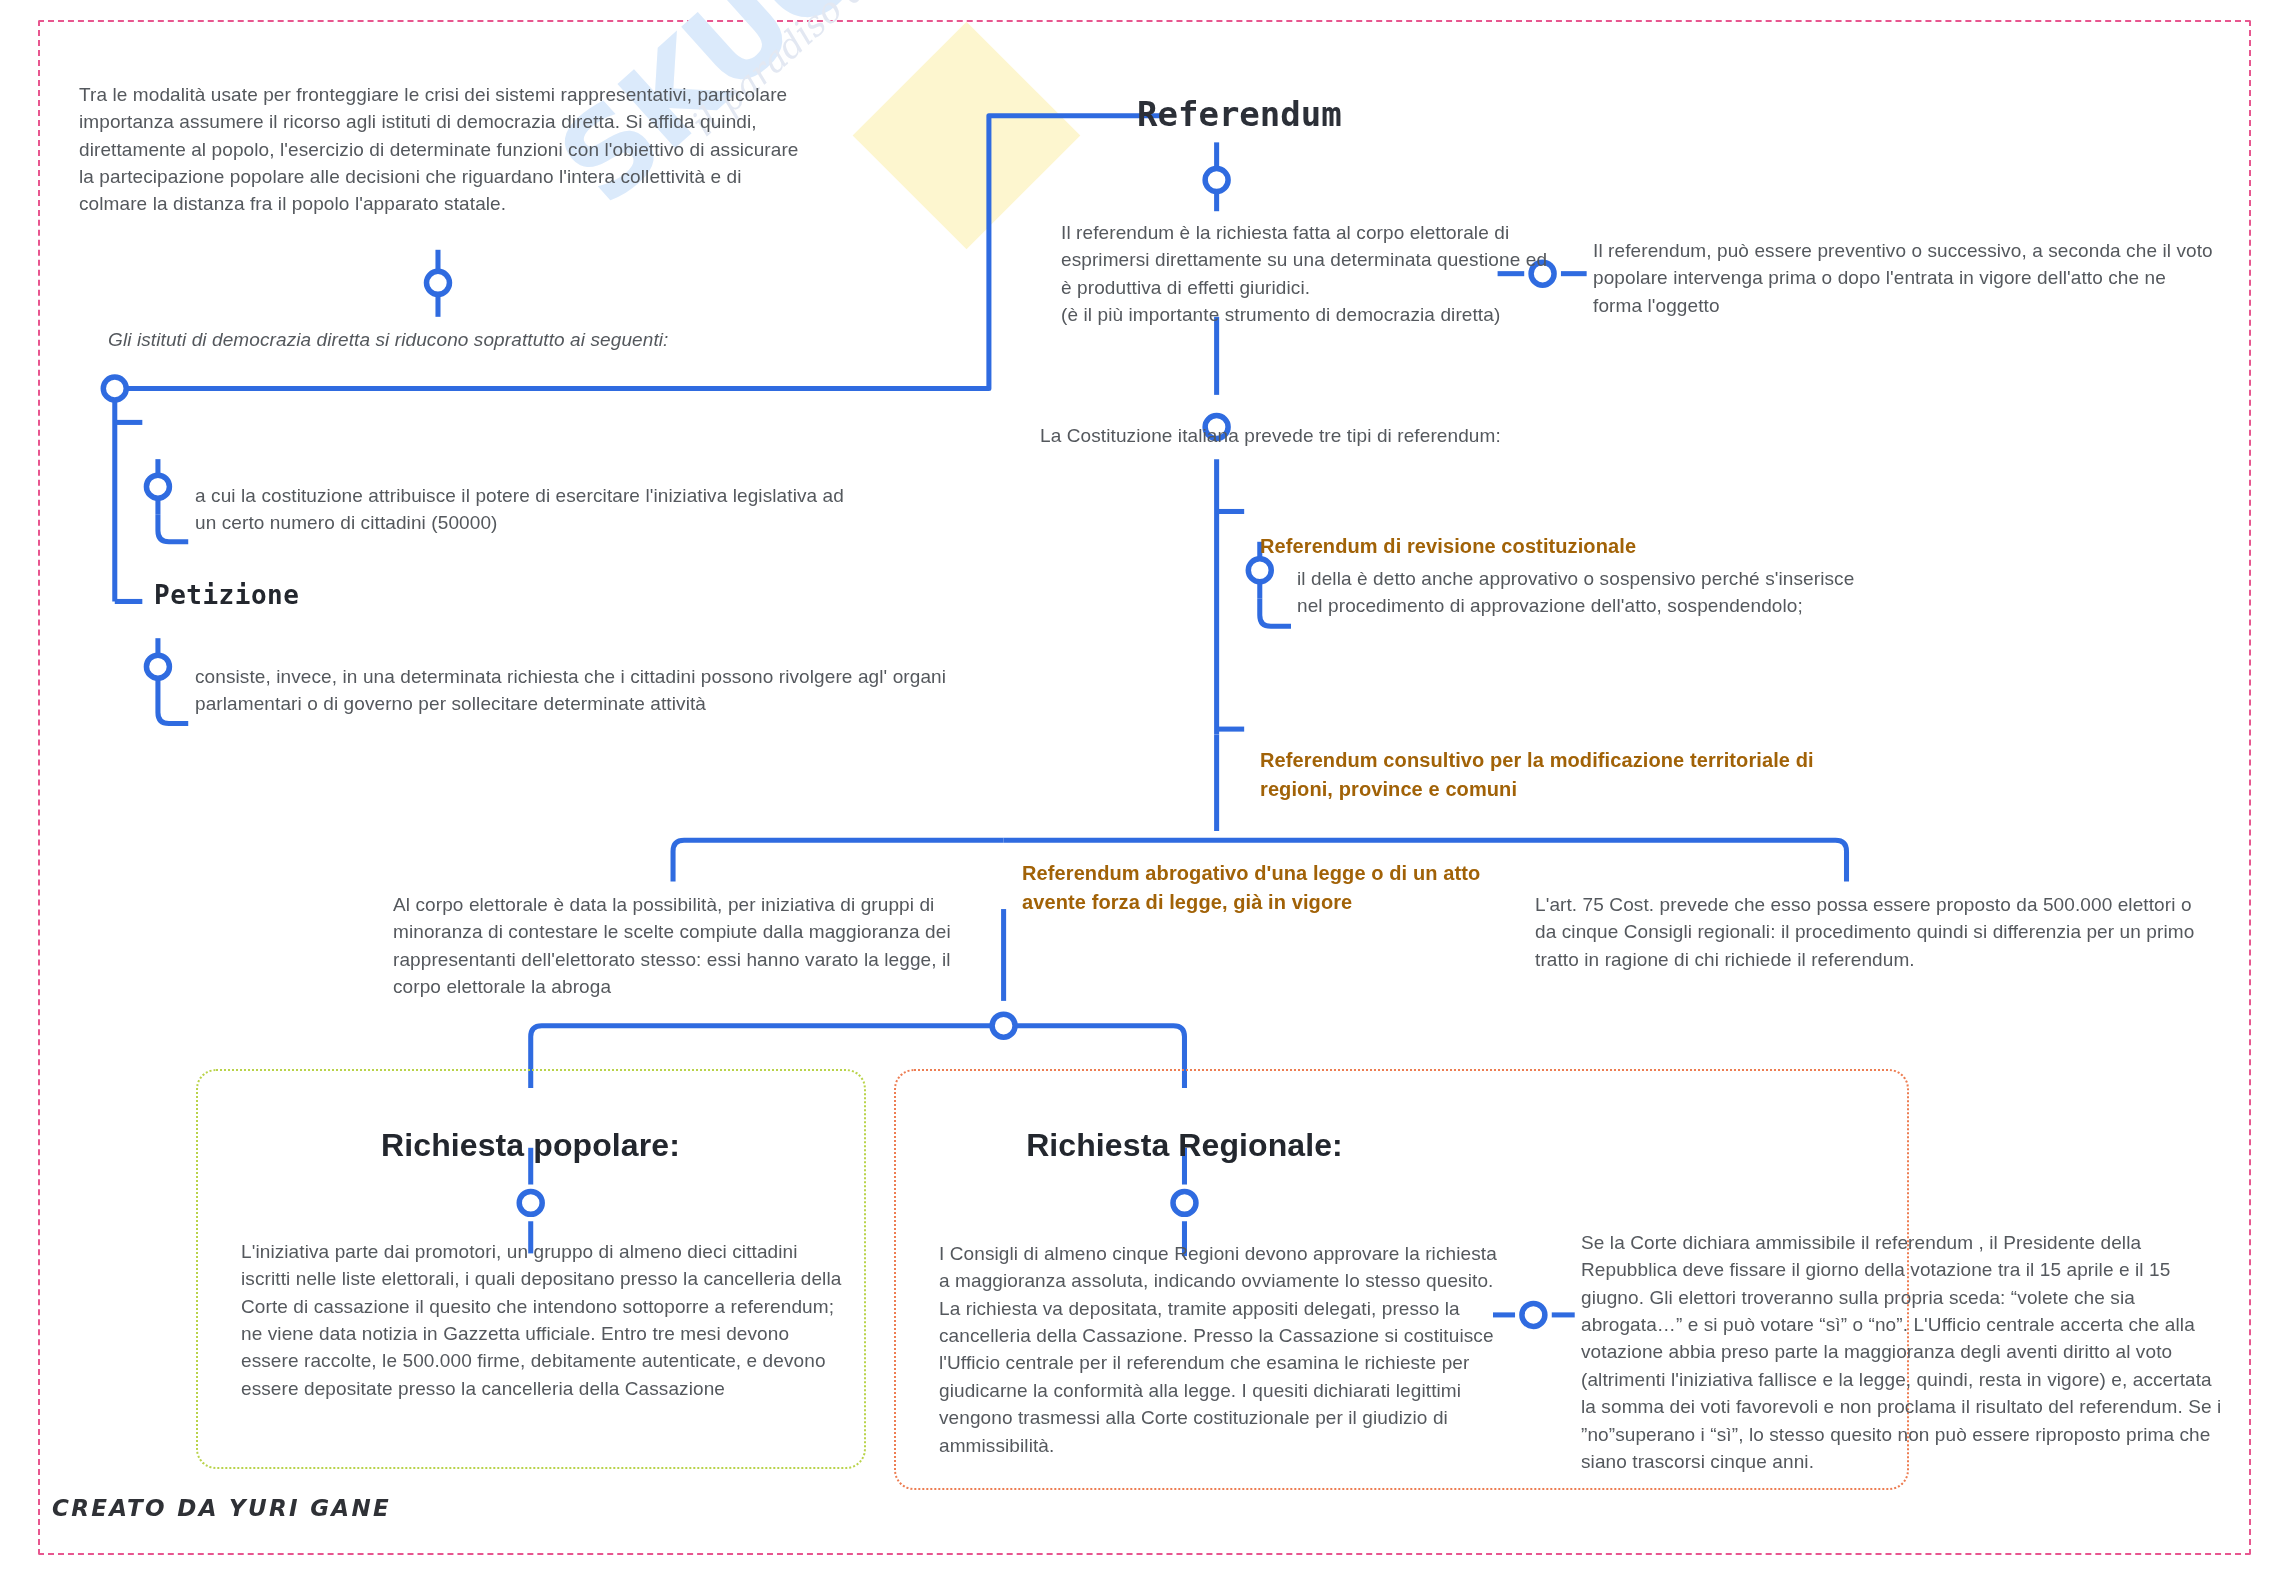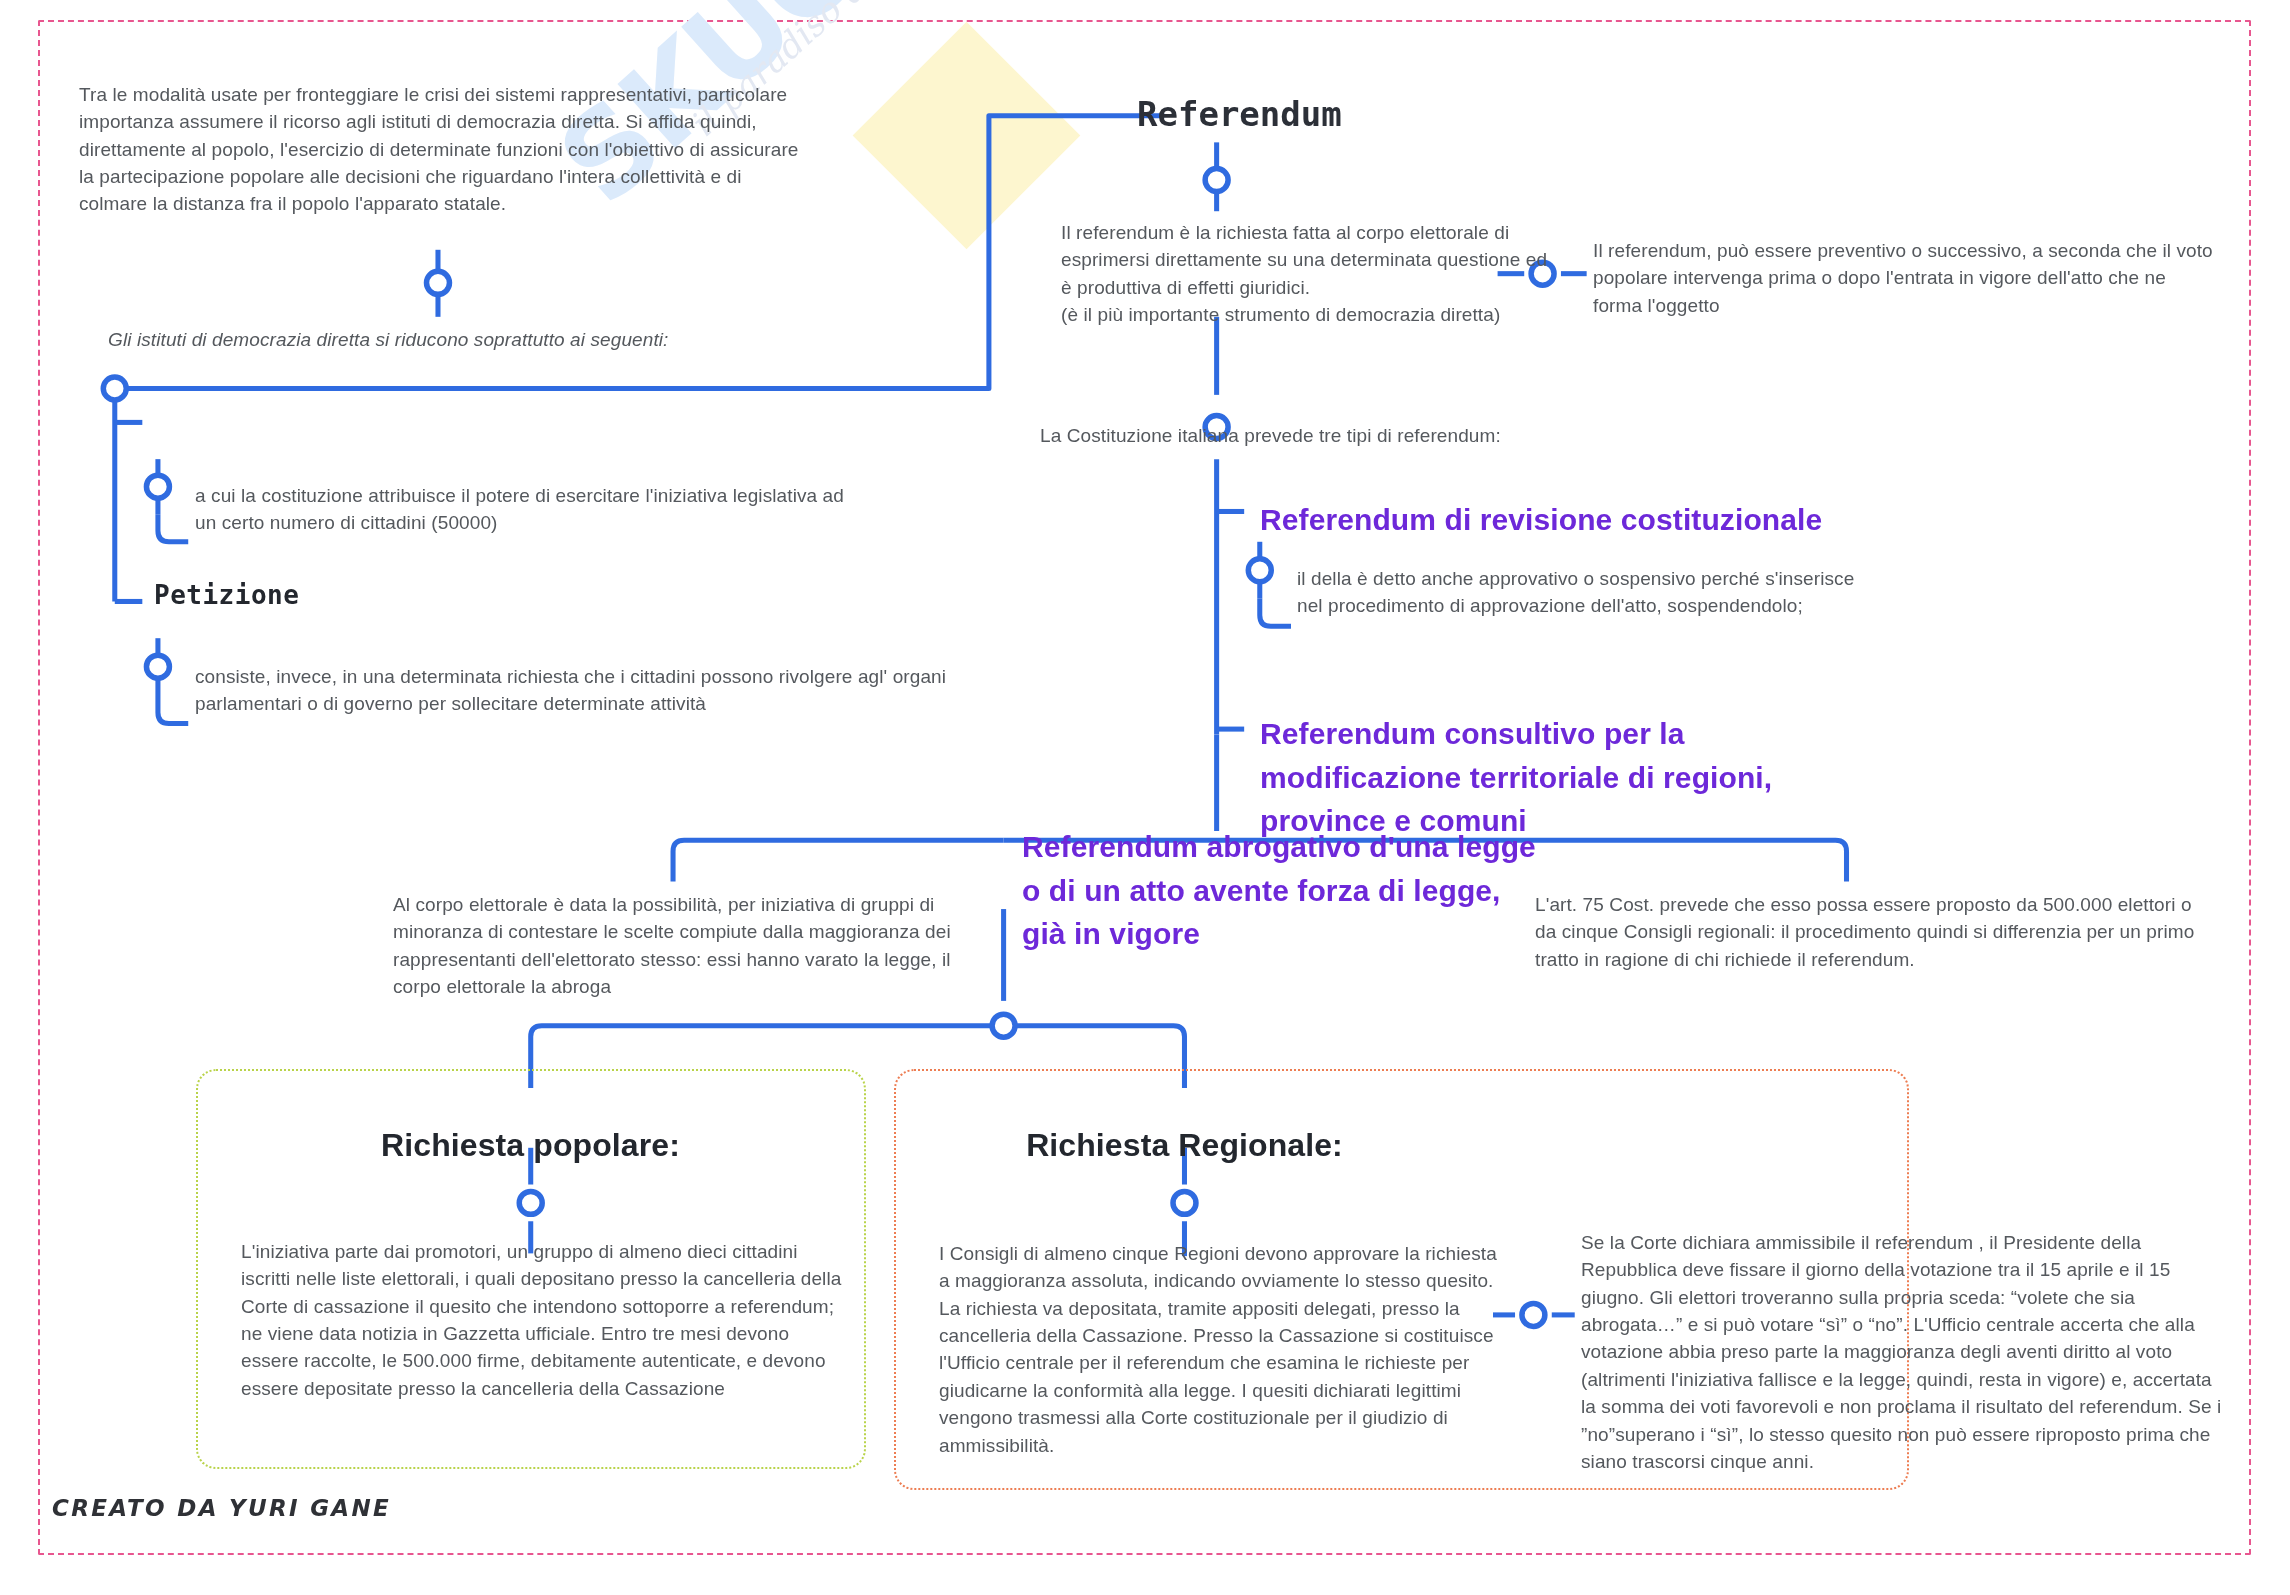--- a/index.html
+++ b/index.html
@@ -87,24 +87,25 @@
     letter-spacing:0px;
   }
   .node.mono-head{
     color:#23272e;
     font-family:"DejaVu Sans Mono", monospace;
     font-size:26px;
     font-weight:bold;
     letter-spacing:0.5px;
   }
   .node.bold-head{
-    color:#6d28d9;
-    font-size:30px;
+    color:#a16207;
+    font-size:20px;
     font-weight:bold;
     line-height:1.45;
+    margin-top:34px;
   }
   .node.center-head{
     color:#23272e;
     font-size:32px;
     font-weight:bold;
     text-align:center;
   }
 
   
   .box{

